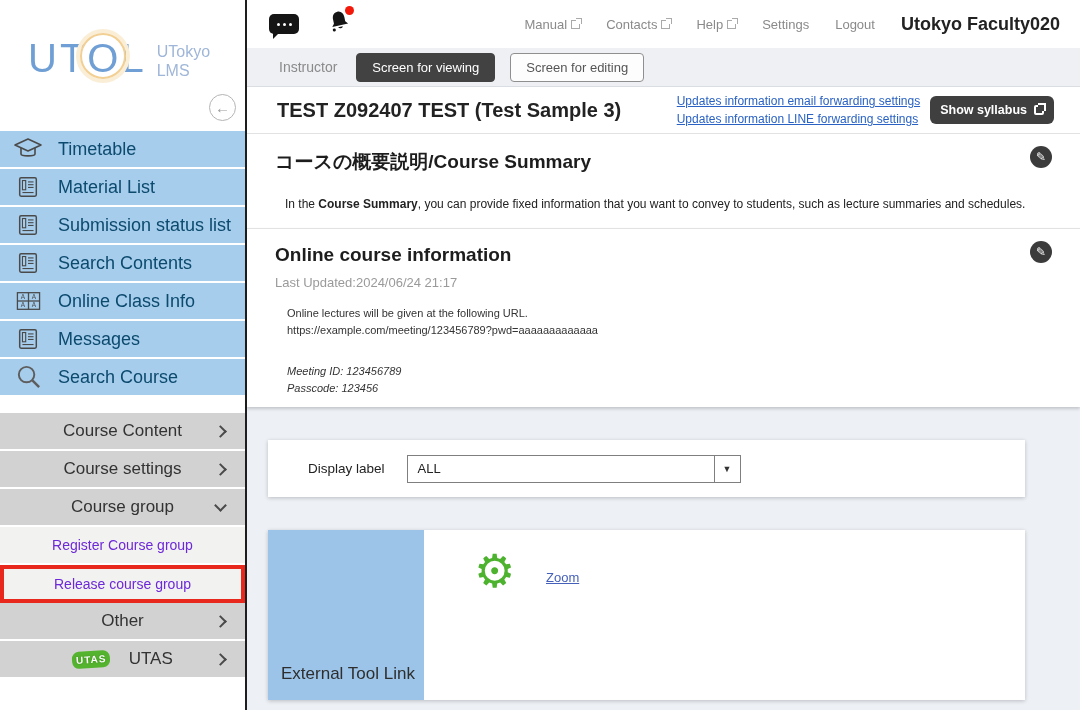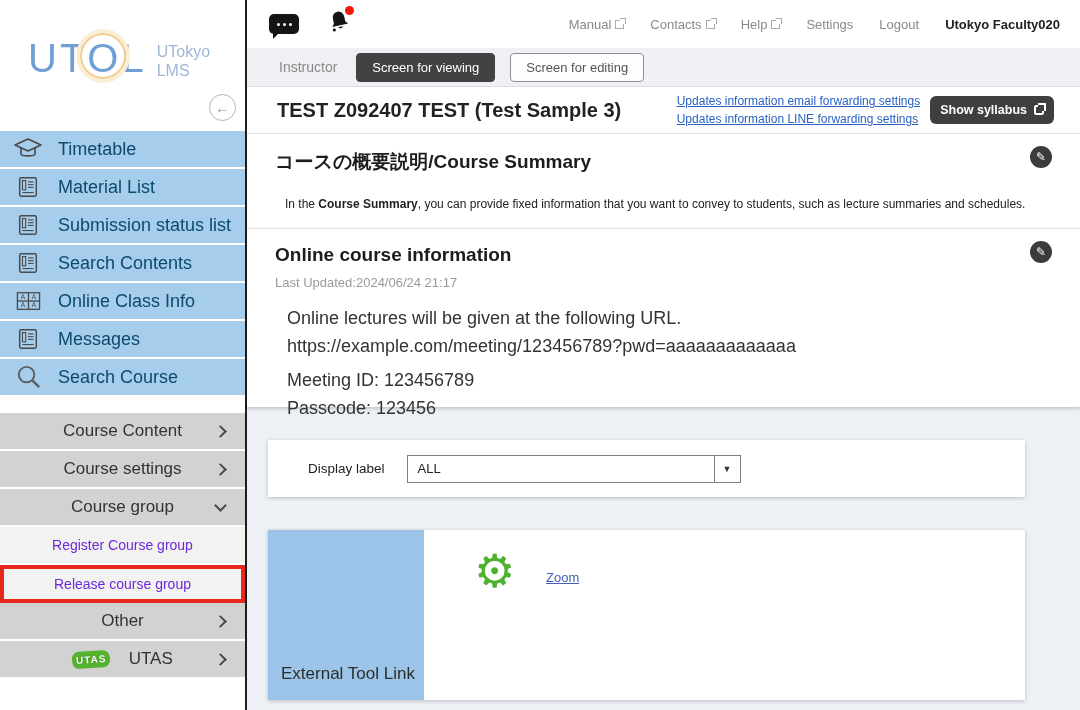--- a/index.html
+++ b/index.html
@@ -45,21 +45,21 @@
   .chat-icn i { width:3px; height:3px; border-radius:50%; background:#fff; }
   .chat-icn::after { content:''; position:absolute; left:4px; bottom:-5px; border:4px solid transparent;
       border-top-color:#151515; border-left-color:#151515; }
   .bell-wrap { position:relative; margin-left:28px; cursor:pointer; }
   .bell-dot { position:absolute; right:-2px; top:-3px; width:9px; height:9px; background:#f2190b; border-radius:50%; }
   .top-links { margin-left:auto; display:flex; align-items:center; gap:26px; font-size:13px; color:#8a8a8a; }
   .top-link { color:#8a8a8a; text-decoration:none; display:flex; align-items:center; gap:4px; cursor:pointer; }
   .ext { width:9px; height:9px; border:1px solid #aaa; display:inline-block; position:relative; }
   .ext::after { content:''; position:absolute; top:-3px; right:-3px; width:5px; height:5px; background:#fff;
       border-top:1px solid #aaa; border-right:1px solid #aaa; }
-  .top-user { font-size:13px; font-weight:bold; color:#222; }
+  .top-user { font-size:18px; font-weight:bold; color:#222; }
   .tabbar { height:39px; background:#eef0f3; border-bottom:1px solid #dadde2; display:flex; align-items:center;
       padding-left:32px; gap:15px; }
   .role-label { color:#8a8a8a; font-size:14px; margin-right:4px; }
   .btn-dark { background:#424242; color:#fff; font-size:13px; padding:6px 15px; border-radius:4px;
       border:1px solid #424242; cursor:pointer; }
   .btn-light { background:#fdfdfd; color:#555; font-size:13px; padding:6px 15px; border-radius:4px;
       border:1px solid #8f8f8f; cursor:pointer; }
   .titlebar { height:46px; background:#fff; display:flex; align-items:center; padding:0 26px 0 30px; }
   .course-title { font-size:20px; font-weight:600; color:#222; }
   .title-right { margin-left:auto; display:flex; align-items:center; gap:10px; }
@@ -72,22 +72,22 @@
       border-top:2px solid #fff; border-right:2px solid #fff; }
   .section { background:#fff; border-top:1px solid #e2e2e2; position:relative; padding:15px 28px; }
   .sec-summary { height:95px; }
   .sec-online { height:179px; box-shadow:0 2px 3px rgba(0,0,0,.18); }
   .sec-h { font-size:19px; font-weight:600; color:#1d1d1d; }
   .edit-btn { position:absolute; right:28px; top:12px; width:22px; height:22px; border-radius:50%;
       background:#3b3b3b; color:#fff; display:flex; align-items:center; justify-content:center;
       font-size:12px; cursor:pointer; }
   .summary-body { margin-top:22px; padding-left:10px; font-size:12px; color:#222; }
   .updated { margin-top:9px; font-size:13px; color:#9a9a9a; }
-  .online-body { margin-top:15px; padding-left:12px; font-size:18px; color:#333; line-height:1.55; }
-  .meeting-block { margin-top:6px; }
+  .online-body { margin-top:15px; padding-left:12px; font-size:11px; color:#333; line-height:1.55; }
+  .meeting-block { margin-top:24px;font-style:italic; }
   .filter-card { position:absolute; left:21px; top:440px; width:757px; height:57px; background:#fff;
       box-shadow:0 1px 4px rgba(0,0,0,.22); display:flex; align-items:center; }
   .filter-label { margin-left:40px; font-size:13.5px; color:#222; }
   .select-box { margin-left:22px; width:334px; height:28px; border:1px solid #7f7f7f; background:#fff;
       display:flex; cursor:pointer; }
   .select-value { flex:1; display:flex; align-items:center; padding-left:10px; font-size:13px; color:#222; }
   .select-arrow { width:26px; border-left:1px solid #7f7f7f; display:flex; align-items:center;
       justify-content:center; font-size:9px; color:#333; }
   .tool-card { position:absolute; left:21px; top:530px; width:757px; height:170px; background:#fff;
       box-shadow:0 1px 4px rgba(0,0,0,.22); }

